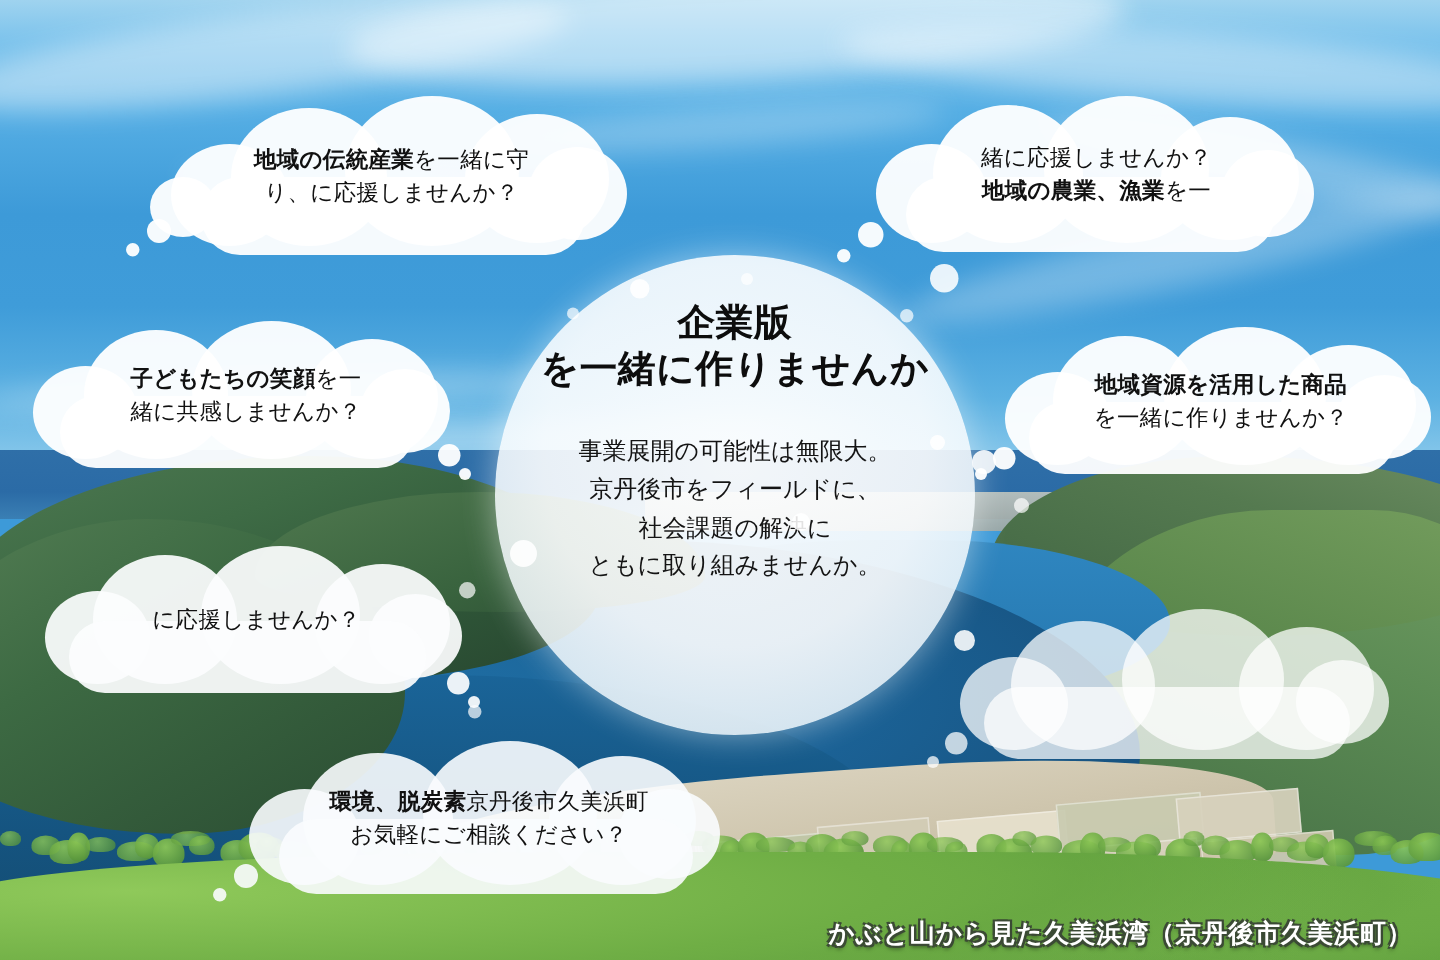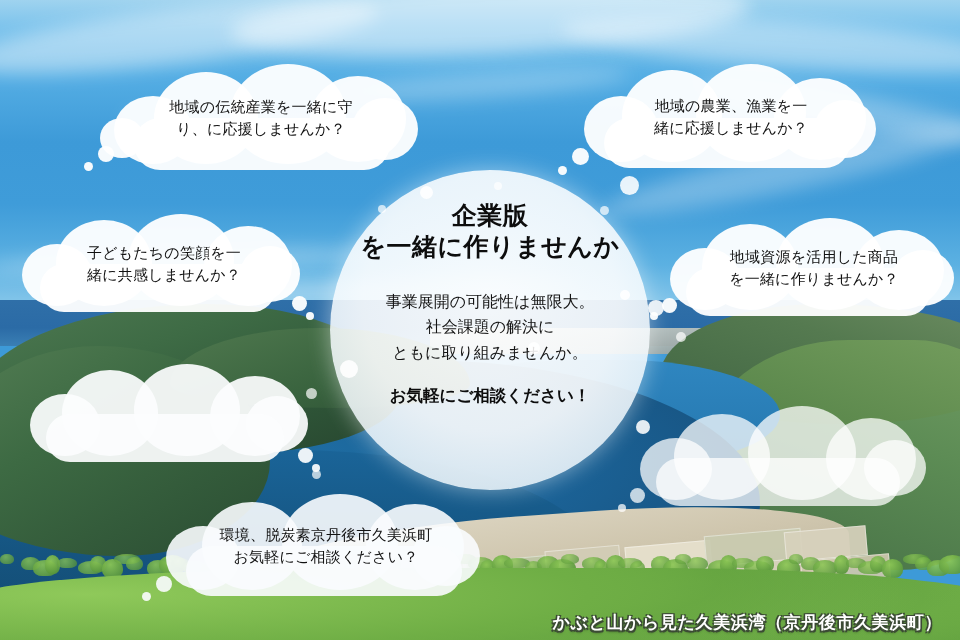--- a/index.html
+++ b/index.html
@@ -115,21 +115,21 @@
   .bub{position:absolute;border-radius:50%;background:rgba(255,255,255,.88);}
   .bub.s{opacity:.8;}
 
   
   .cloud{position:absolute;}
   .cloud .puffs i{position:absolute;display:block;border-radius:50%;background:var(--cl,rgba(255,255,255,.94));}
   .cloud .txt{position:absolute;left:0;top:0;width:100%;height:100%;
     display:flex;flex-direction:column;align-items:center;justify-content:center;
     text-align:center;color:#111;font-size:15px;line-height:1.5;letter-spacing:.2px;}
   .cloud .txt .ln{white-space:nowrap;}
-  .cloud b{font-weight:400;}
+  .cloud b{font-weight:700;}
   .cloud .tail{position:absolute;border-radius:50%;background:var(--cl,rgba(255,255,255,.94));}
 
   
   .caption{
     position:absolute;right:18px;bottom:6px;
     font-size:17px;font-weight:700;color:#fff;letter-spacing:.6px;
     text-shadow:
       -1.5px -1.5px 0 #3b4a35, 1.5px -1.5px 0 #3b4a35,
       -1.5px  1.5px 0 #3b4a35, 1.5px  1.5px 0 #3b4a35,
        0 2px 3px rgba(0,0,0,.55);
@@ -273,24 +273,24 @@
   </div>
 
   <div class="center-circle"></div>
   <div class="center-inner">
     <div class="cc-title">
       <div>企業版</div>
       <div>を一緒に作りませんか</div>
     </div>
     <div class="cc-body">
       <div>事業展開の可能性は無限大。</div>
+      <div>京丹後市をフィールドに、</div>
       <div>社会課題の解決に</div>
       <div>ともに取り組みませんか。</div>
     </div>
-    <div class="cc-cta">お気軽にご相談ください！</div>
   </div>
 
   <span class="bub" style="left:620px;top:176px;width:19px;height:19px;"></span>
   <span class="bub s" style="left:600px;top:206px;width:9px;height:9px;"></span>
   <span class="bub" style="left:420px;top:186px;width:13px;height:13px;"></span>
   <span class="bub s" style="left:378px;top:205px;width:8px;height:8px;"></span>
   <span class="bub" style="left:648px;top:300px;width:16px;height:16px;"></span>
   <span class="bub s" style="left:676px;top:332px;width:10px;height:10px;"></span>
   <span class="bub" style="left:340px;top:360px;width:18px;height:18px;"></span>
   <span class="bub s" style="left:306px;top:388px;width:11px;height:11px;"></span>
@@ -323,22 +323,22 @@
       <i style="left:6px;top:34px;width:74px;height:66px;"></i>
       <i style="left:44px;top:8px;width:100px;height:92px;"></i>
       <i style="left:118px;top:2px;width:110px;height:98px;"></i>
       <i style="left:196px;top:16px;width:92px;height:82px;"></i>
       <i style="left:236px;top:38px;width:62px;height:58px;"></i>
       <i style="left:26px;top:56px;width:246px;height:50px;border-radius:40px;"></i>
     </span>
     <span class="tail" style="left:-6px;top:86px;width:17px;height:17px;"></span>
     <span class="tail" style="left:-20px;top:104px;width:9px;height:9px;"></span>
     <div class="txt">
+      <div class="ln">緒に応援しませんか？</div>
       <div class="ln"><b>地域の農業、漁業</b><span>を一</span></div>
-      <div class="ln">緒に応援しませんか？</div>
     </div>
   </div>
 
   <div class="cloud" style="left:18px;top:212px;width:292px;height:104px;--cl:rgba(255,255,255,.95);">
     <span class="puffs">
       <i style="left:4px;top:32px;width:70px;height:62px;"></i>
       <i style="left:38px;top:8px;width:96px;height:86px;"></i>
       <i style="left:110px;top:2px;width:106px;height:92px;"></i>
       <i style="left:186px;top:14px;width:88px;height:80px;"></i>
       <i style="left:222px;top:34px;width:60px;height:56px;"></i>
@@ -374,20 +374,21 @@
       <i style="left:4px;top:32px;width:70px;height:62px;"></i>
       <i style="left:36px;top:8px;width:96px;height:86px;"></i>
       <i style="left:108px;top:2px;width:106px;height:92px;"></i>
       <i style="left:184px;top:14px;width:90px;height:80px;"></i>
       <i style="left:220px;top:34px;width:62px;height:56px;"></i>
       <i style="left:20px;top:52px;width:238px;height:48px;border-radius:40px;"></i>
     </span>
     <span class="tail" style="left:272px;top:86px;width:15px;height:15px;"></span>
     <span class="tail" style="left:286px;top:102px;width:8px;height:8px;"></span>
     <div class="txt">
+      <div class="ln">に応援しませんか？</div>
     </div>
   </div>
 
   <div class="cloud" style="left:636px;top:404px;width:296px;height:106px;--cl:rgba(255,255,255,.74);">
     <span class="puffs">
       <i style="left:4px;top:34px;width:72px;height:62px;"></i>
       <i style="left:38px;top:10px;width:96px;height:86px;"></i>
       <i style="left:112px;top:2px;width:108px;height:94px;"></i>
       <i style="left:190px;top:14px;width:90px;height:82px;"></i>
       <i style="left:228px;top:36px;width:62px;height:56px;"></i>

